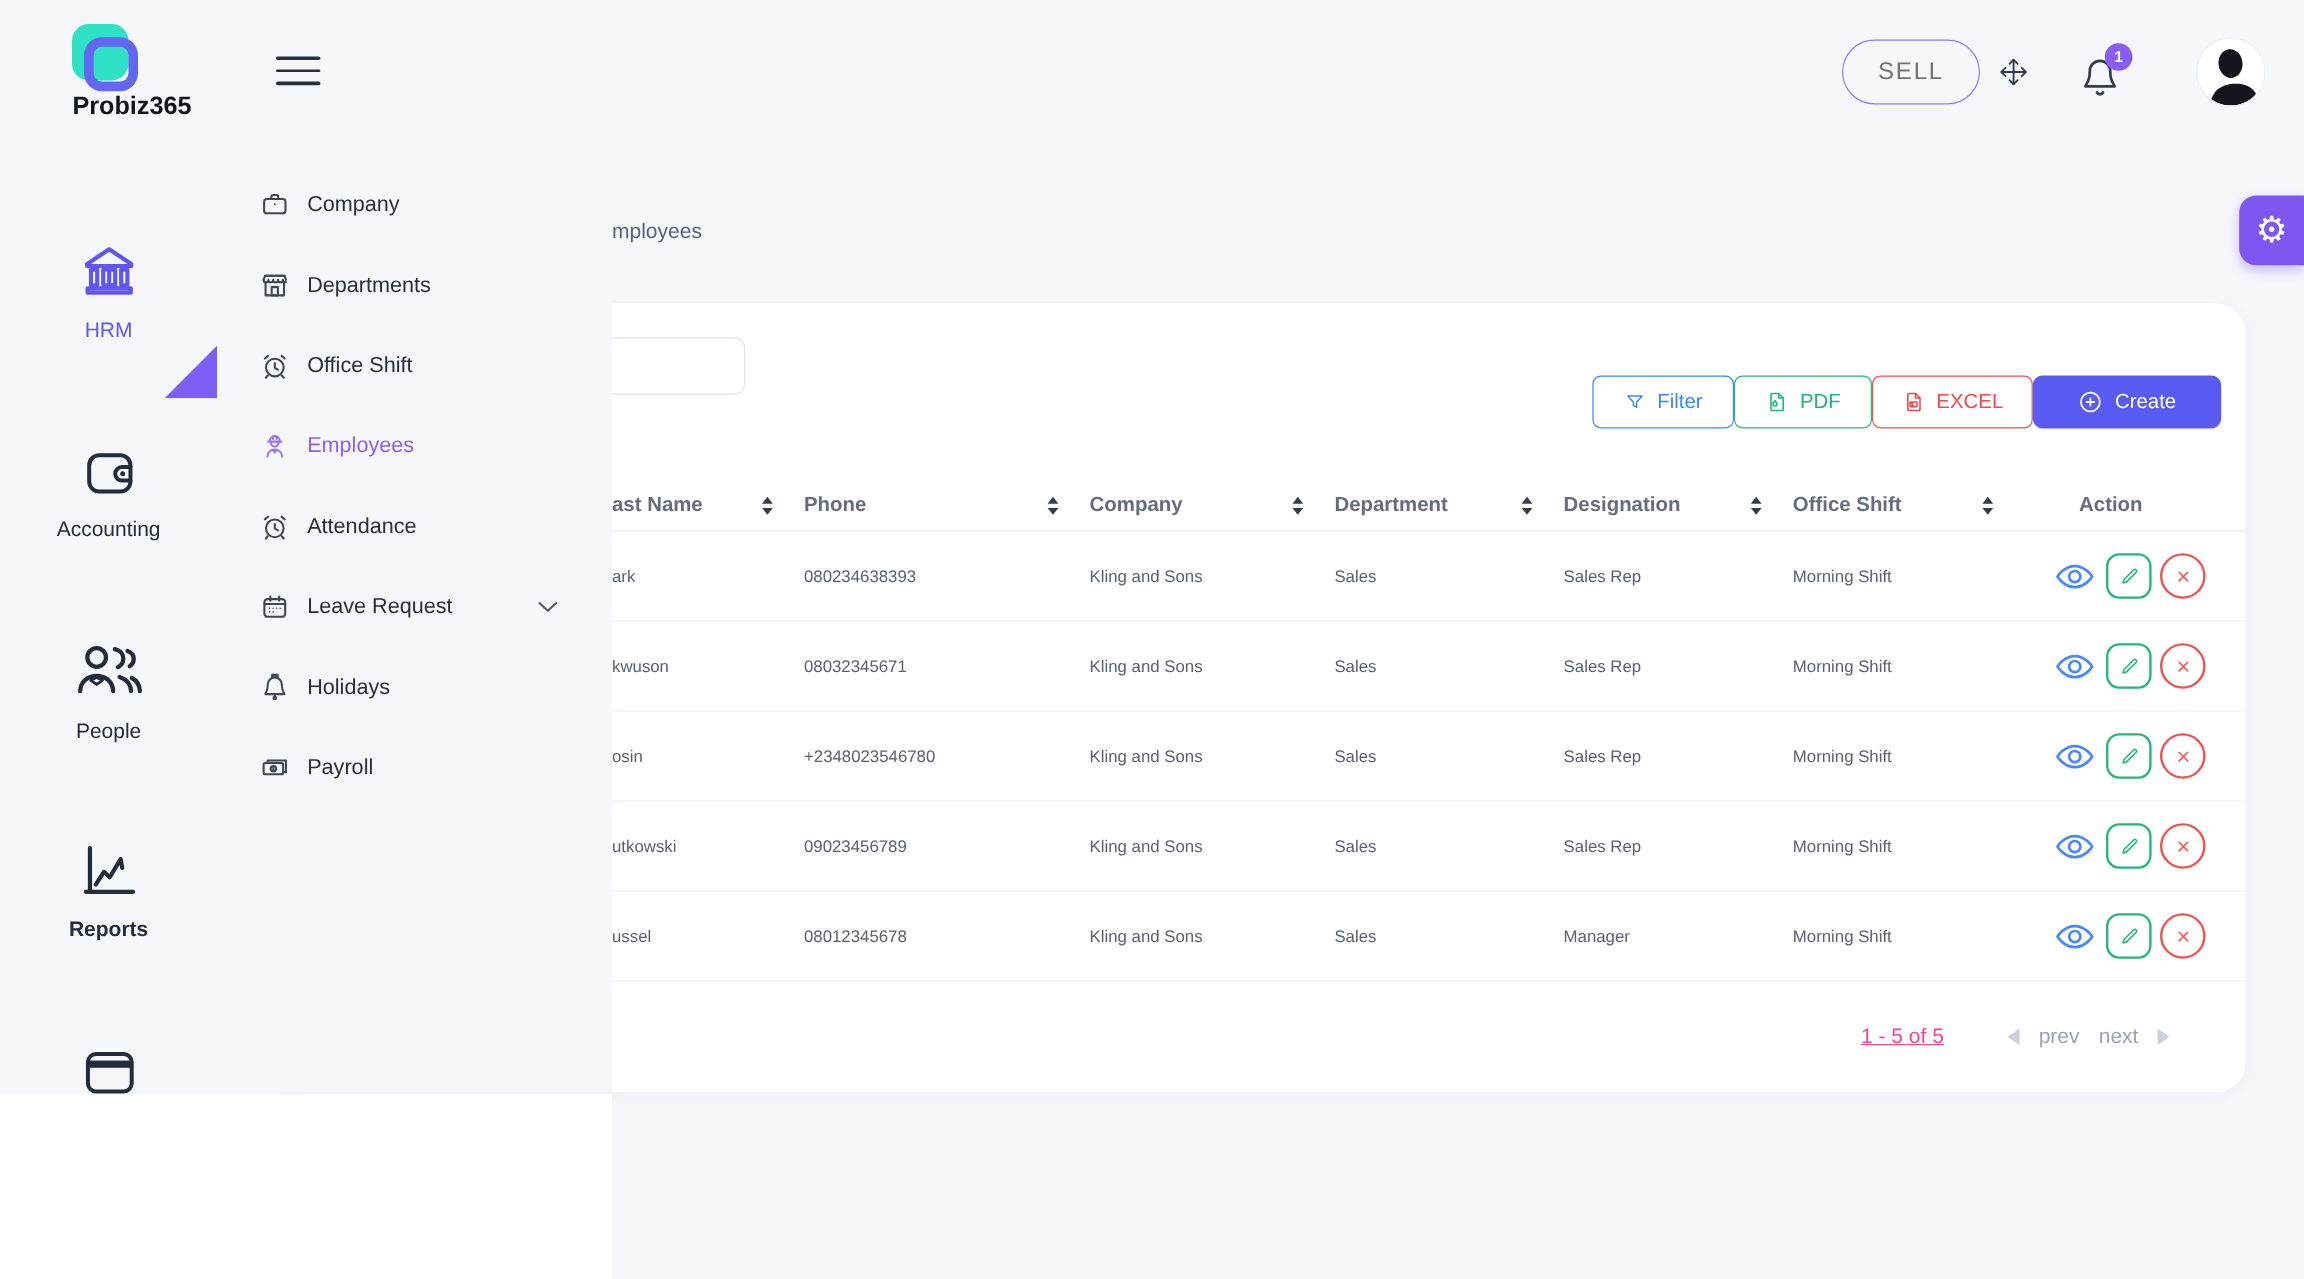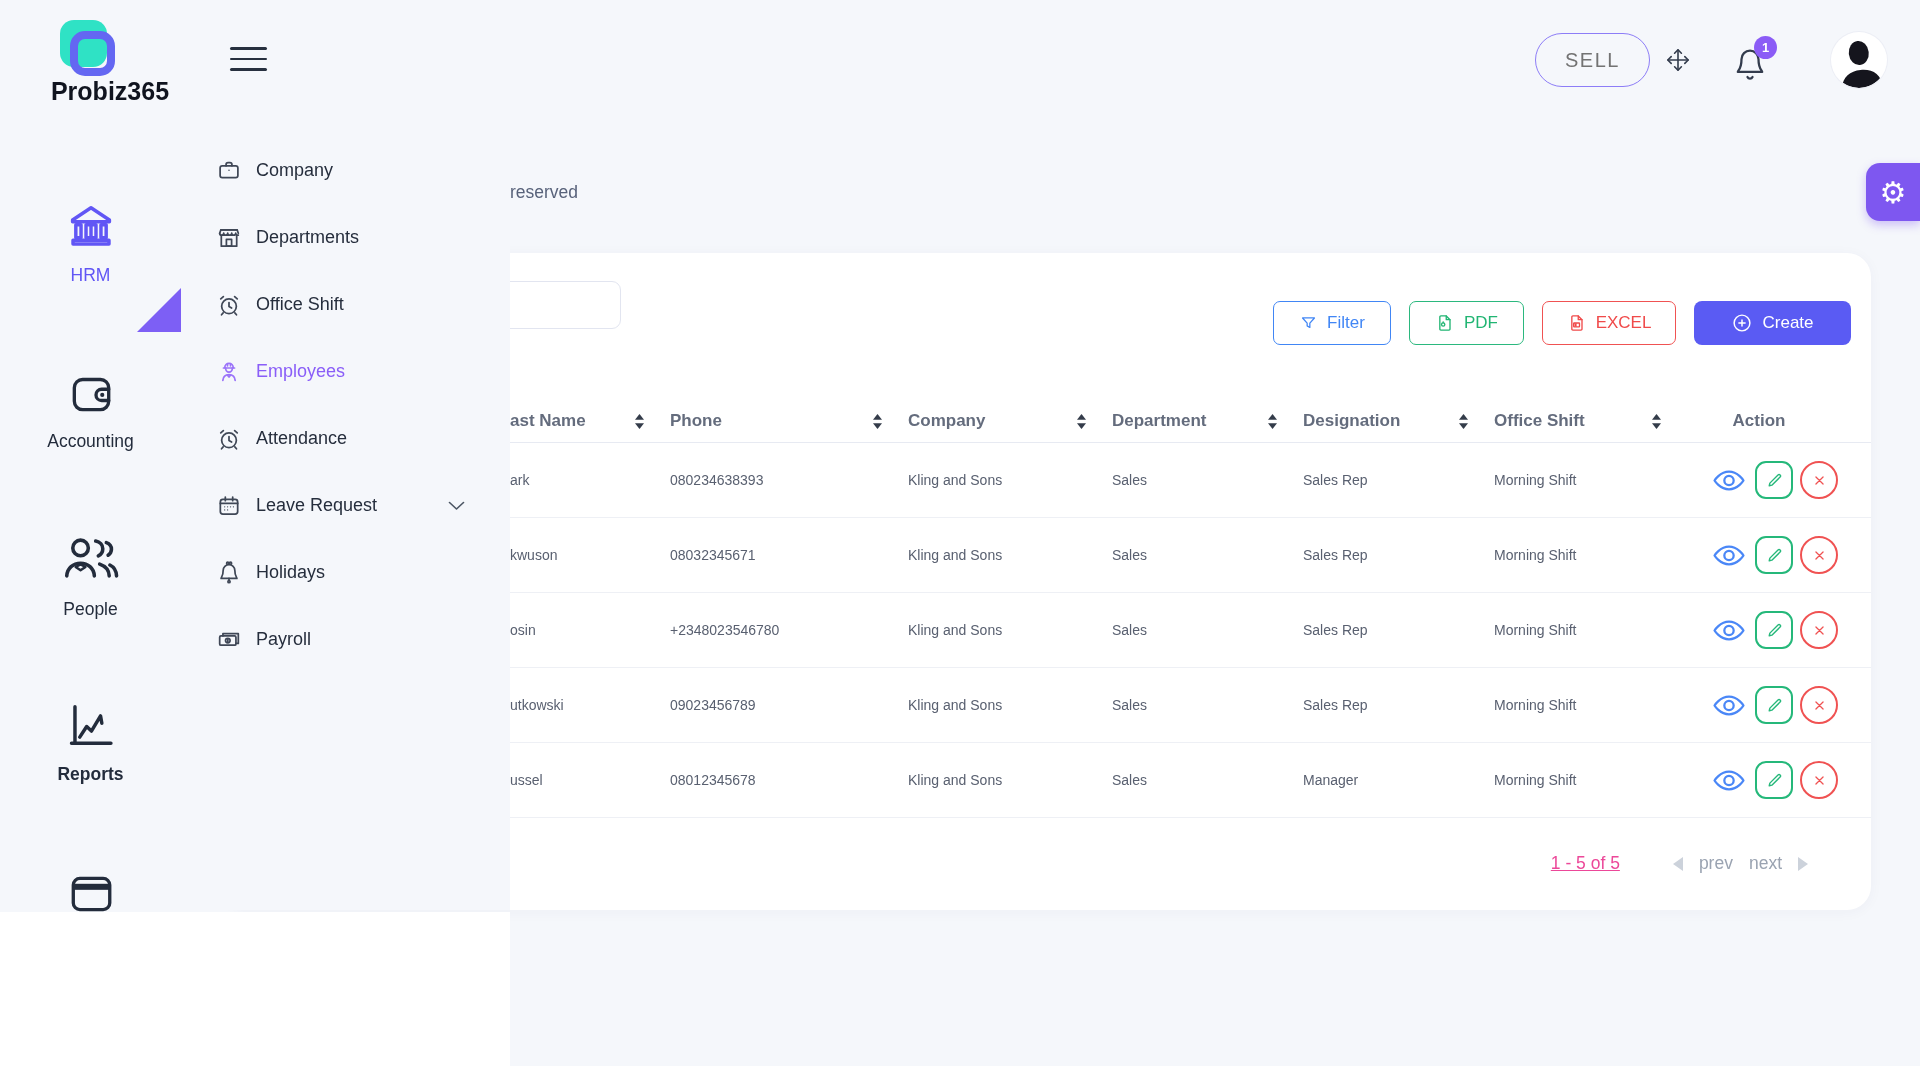--- a/index.html
+++ b/index.html
@@ -8,21 +8,21 @@
     position:relative; width:1920px; height:1066px;
     background:#f5f7fb; overflow:hidden;
     font-family:"Liberation Sans", sans-serif;
   }
   svg { display:block; }
   .stroke-ic { fill:none; stroke:currentColor; stroke-width:1.6; stroke-linecap:round; stroke-linejoin:round; }
 
   
   .logo-teal { position:absolute; left:60px; top:20px; width:47px; height:47px; border-radius:14px; background:#2fe2c5; }
   .logo-ring { position:absolute; left:70px; top:31px; width:45px; height:45px; border-radius:15px; border:8px solid #6467f2; }
-  .brand-text { position:absolute; left:30px; top:77px; width:160px; text-align:center; font-size:25px; font-weight:bold; color:#10141f; }
+  .brand-text { position:absolute; left:30px; top:77px; width:160px; text-align:center; font-size:21px; font-weight:bold; color:#10141f; }
   .hamburger { position:absolute; left:230px; top:47px; width:37px; height:24px; cursor:pointer; }
   .hamburger i { position:absolute; left:0; width:37px; height:2.6px; background:#27303f; border-radius:2px; }
   .hamburger i:nth-child(1){top:0;} .hamburger i:nth-child(2){top:10.5px;} .hamburger i:nth-child(3){top:21px;}
 
   .sell-btn { position:absolute; left:1535px; top:33px; width:115px; height:54px; border:1.6px solid #8d7df7; border-radius:27px;
     color:#737373; font-size:20px; letter-spacing:1.5px; display:flex; align-items:center; justify-content:center; background:transparent; cursor:pointer; }
   .move-ic { position:absolute; left:1661px; top:43px; color:#333c4d; }
   .bell-wrap { position:absolute; left:1733px; top:45px; width:44px; height:40px; color:#333c4d; }
   .bell-badge { position:absolute; left:21px; top:-9px; width:23px; height:23px; border-radius:50%; background:#8b5cf6; color:#fff;
     font-size:13px; font-weight:bold; display:flex; align-items:center; justify-content:center; }
@@ -53,21 +53,21 @@
 
   
   .breadcrumb { position:absolute; left:510px; top:182px; font-size:17.5px; color:#58627a; }
 
   
   .card { position:absolute; left:227px; top:253px; width:1644px; height:657px; background:#ffffff; border-radius:24px;
     box-shadow:0 2px 14px rgba(40,50,90,.04); z-index:1; }
   .search-input { position:absolute; left:193px; top:28px; width:201px; height:48px; border:1px solid #e2e5f0; border-radius:9px; background:#fff;
     font-size:16px; color:#444; padding:0 14px; outline:none; }
 
-  .toolbar { position:absolute; top:48px; right:20px; display:flex; gap:18px; }
+  .toolbar { position:absolute; top:60px; right:20px; display:flex; }
   .tb-btn { height:44px; border-radius:7px; display:flex; align-items:center; justify-content:center; gap:9px;
     font-size:17px; background:#fff; cursor:pointer; border:1px solid; }
   .btn-filter { width:118px; color:#4186f5; border-color:#4186f5; }
   .btn-pdf    { width:115px; color:#21b573; border-color:#2bb87e; }
   .btn-excel  { width:134px; color:#f04a4a; border-color:#f05252; }
   .btn-create { width:157px; color:#ffffff; border:none; background:#5a5bf3; border-radius:8px; }
 
   
   .tbl { position:absolute; left:0; top:147px; width:1644px; }
   .trow { display:grid; grid-template-columns:160px 238px 204px 191px 191px 193px 184px; padding-left:283px; }
@@ -306,21 +306,21 @@
       <span>Payroll</span>
     </div>
   </div>
 
   <div class="bottom-white"></div>
 
   <div class="gear-btn">
       <span>⚙</span>
     </div>
 
-  <div class="breadcrumb">reserved</div>
+  <div class="breadcrumb">mployees</div>
 
   <div class="card">
 
     <input class="search-input" type="text" value="" style="">
 
     <div class="toolbar">
       <button class="tb-btn btn-filter">
         <svg width="19" height="19" viewBox="0 0 24 24" class="stroke-ic">
             <path d="M4.5 5h15l-5.8 6.6v5.4l-3.4-2v-3.4z"></path>
           </svg>

